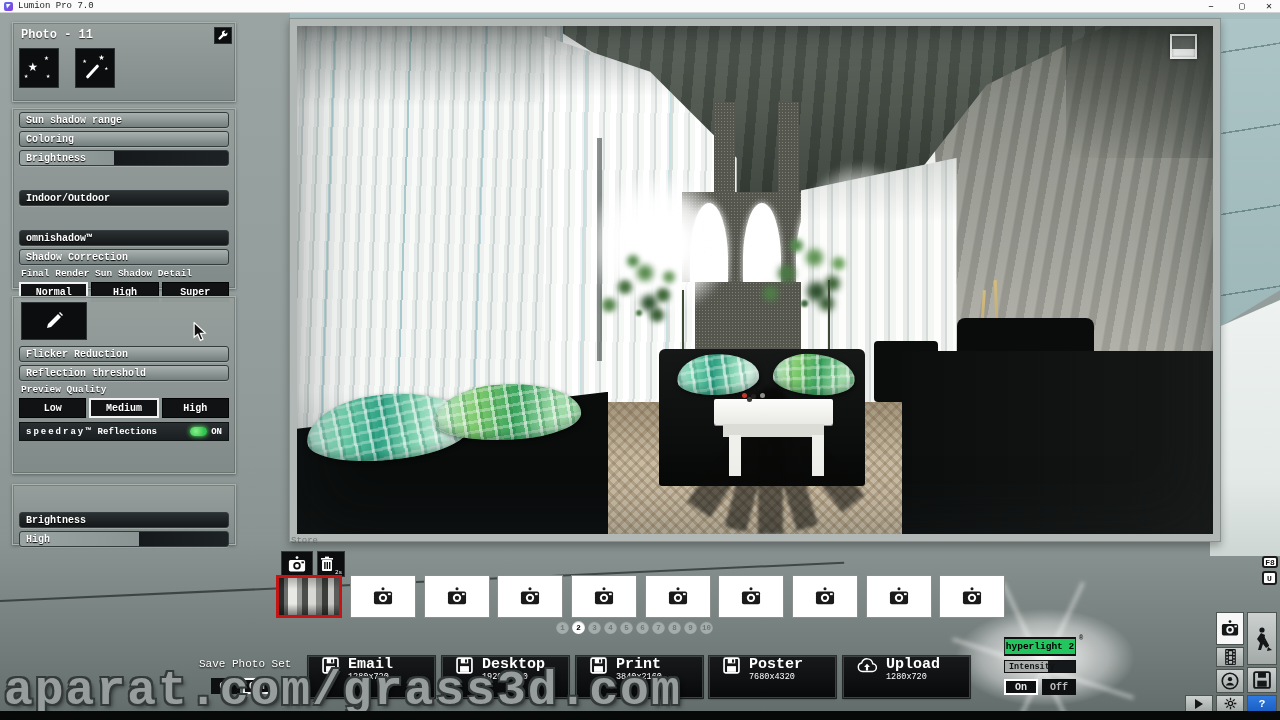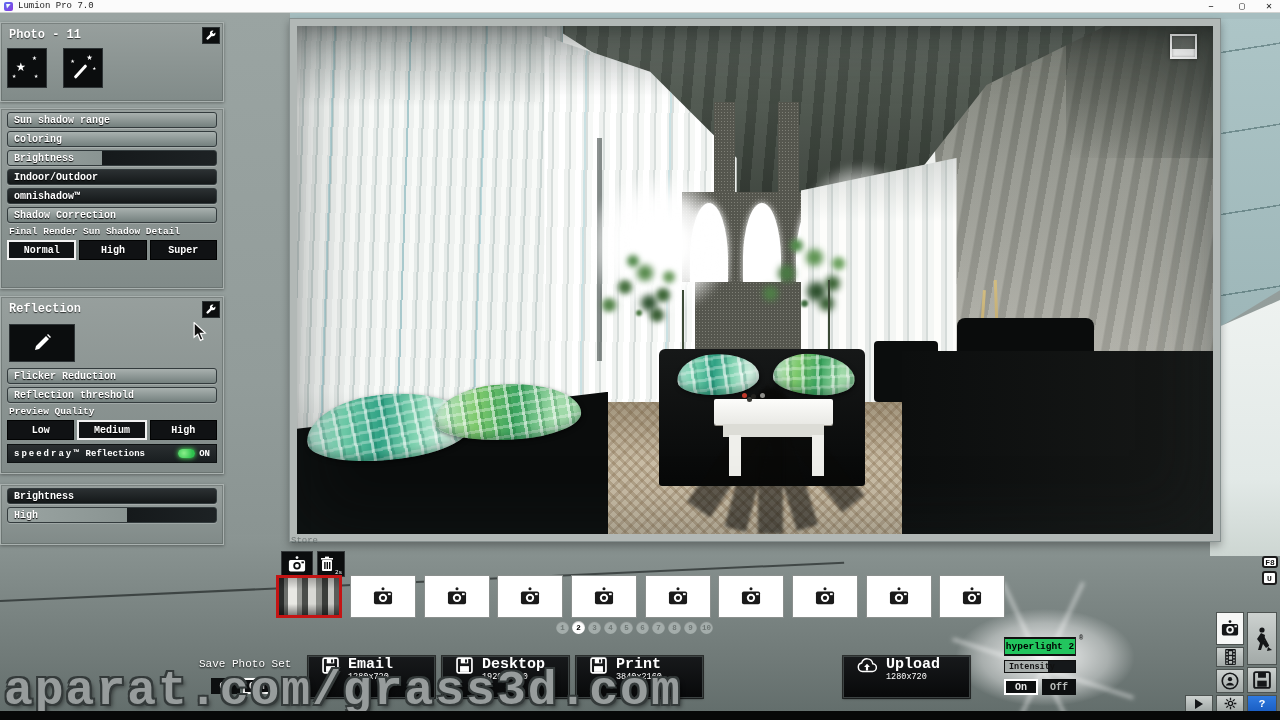--- a/index.html
+++ b/index.html
@@ -116,33 +116,33 @@
   .tbl-leg{width:1.3%;height:8%;background:#efefeb;top:80.6%;}
   .tbl-items{left:48.6%;top:72.3%;width:5px;height:5px;border-radius:50%;background:#c0392b;
       box-shadow:9px 1px 0 0 #23221f,18px 0 0 0 #8c8c88,5px 4px 0 0 #3a3a36;}
   .sc-frame-icon{right:1.8%;top:1.5%;width:27px;height:25px;border:2px solid #fff;
       box-shadow:0 0 4px rgba(0,0,0,.5),inset 0 0 3px rgba(0,0,0,.35);
       background:linear-gradient(180deg,rgba(255,255,255,.18) 0 60%,#fff 60%);}
   .sc-vig{left:0;top:0;width:100%;height:100%;pointer-events:none;
       box-shadow:inset 0 0 70px rgba(28,38,36,.38),inset 0 14px 26px -14px rgba(0,0,0,.45);}
 
   
-  .panel{position:absolute;left:0;width:224px;
+  .panel{position:absolute;left:12px;width:224px;
          background:linear-gradient(180deg,rgba(151,159,157,.96),rgba(128,138,136,.96));
          border:1px solid #a9b1af;box-shadow:inset 0 0 0 1px rgba(66,74,72,.35),0 1px 3px rgba(0,0,0,.35);z-index:20;}
   .panel-h{height:22px;display:flex;align-items:center;padding:2px 3px 0 8px;color:#fff;
            font-weight:bold;font-size:12px;text-shadow:0 1px 1px rgba(0,0,0,.7);}
   .wrench-btn{margin-left:auto;width:18px;height:17px;background:#0c0e0f;border:1px solid #2c3234;
               display:flex;align-items:center;justify-content:center;cursor:pointer;}
   .pbody{padding:3px 6px 0 6px;}
   .slider{position:relative;height:16px;border-radius:3px;margin-bottom:3px;display:flex;align-items:center;
           padding-left:6px;font-size:10px;font-weight:bold;color:#fff;text-shadow:0 1px 1px #000;
           border:1px solid #333b3d;box-shadow:0 1px 0 rgba(255,255,255,.2);cursor:ew-resize;}
   .slider--gray{background:linear-gradient(180deg,#a9b1af,#74807e);}
-  .slider--dark{background:linear-gradient(180deg,#2b3032,#141819);}
+  .slider--dark{background:linear-gradient(180deg,#2b3032,#141819);margin-top:24px;}
   .slider--split{background:linear-gradient(90deg,#9aa4a2 0,#8a9492 var(--split),#15191b var(--split),#1d2224 100%);}
   .mini-label{font-size:9.5px;font-weight:bold;color:#fff;text-shadow:0 1px 1px #000;margin:3px 0 3px 2px;}
   .optrow{display:flex;gap:3px;margin-bottom:6px;}
   .opt{flex:1;height:20px;background:#101214;border:1px solid #020303;color:#fff;font-size:10px;font-weight:bold;
        display:flex;align-items:center;justify-content:center;cursor:pointer;text-shadow:0 1px 1px #000;text-align:center;}
   .opt.selected{border:2px solid #f2f2f2;}
   .pic-btn{width:40px;height:40px;background:#0b0d0e;border:1px solid #2e3436;position:relative;
            display:inline-block;margin-right:6px;cursor:pointer;}
   .st{position:absolute;color:#fff;line-height:1;}
   .wandline{position:absolute;width:3px;height:17px;background:#fff;border-radius:1px;transform:rotate(42deg);}
@@ -343,28 +343,20 @@
       <div class="mini-label">Final Render Sun Shadow Detail</div>
       <div class="optrow">
         <div class="opt selected">Normal</div>
         <div class="opt">High</div>
         <div class="opt">Super</div>
       </div>
     </div>
   </div>
 
   <div class="panel" style="top:296px;height:178px;">
-    <div class="panel-h">
-      <span>Reflection</span>
-      <span class="wrench-btn">
-        <svg width="12" height="12" viewBox="0 0 16 16">
-            <path fill="#fff" d="M13.7 4.7a3.5 3.5 0 0 1-4.6 4.6L4.6 13.8a1.6 1.6 0 0 1-2.3-2.3l4.5-4.5a3.5 3.5 0 0 1 4.6-4.6L9.2 4.6l2.2 2.2z"></path>
-          </svg>
-      </span>
-    </div>
     <div class="pbody">
       <div class="edit-btn">
         <svg width="20" height="20" viewBox="0 0 20 20">
             <path fill="#fff" d="M3 17l1-4 10-10 3 3-10 10zM15 2l3 3 1-1-3-3z"></path>
           </svg>
       </div>
       <div class="slider slider--gray">
           <span>Flicker Reduction</span>
         </div>
       <div class="slider slider--gray">
@@ -551,20 +543,34 @@
         <svg width="17" height="17" viewBox="0 0 16 16">
           <rect x="1" y="1" width="14" height="14" rx="1.5" fill="none" stroke="#fff" stroke-width="1.6"></rect>
           <rect x="4.5" y="1.5" width="7" height="4.5" fill="#fff"></rect>
           <rect x="8.5" y="2.3" width="1.8" height="3" fill="#17191b"></rect>
           <rect x="3.8" y="8.6" width="8.4" height="5.4" fill="#fff"></rect>
         </svg>
       </span>
     <span class="txt">
         <div class="t1">Print</div>
         <div class="t2">3840x2160</div>
+      </span>
+  </div>
+  <div class="exp" style="left:709px;">
+    <span class="ic">
+        <svg width="17" height="17" viewBox="0 0 16 16">
+          <rect x="1" y="1" width="14" height="14" rx="1.5" fill="none" stroke="#fff" stroke-width="1.6"></rect>
+          <rect x="4.5" y="1.5" width="7" height="4.5" fill="#fff"></rect>
+          <rect x="8.5" y="2.3" width="1.8" height="3" fill="#17191b"></rect>
+          <rect x="3.8" y="8.6" width="8.4" height="5.4" fill="#fff"></rect>
+        </svg>
+      </span>
+    <span class="txt">
+        <div class="t1">Poster</div>
+        <div class="t2">7680x4320</div>
       </span>
   </div>
   <div class="exp" style="left:843px;">
     <span class="ic">
         <svg width="20" height="17" viewBox="0 0 22 18">
           <path d="M6 15.5a4.7 4.7 0 0 1-.8-9.3A6.2 6.2 0 0 1 17.3 7 4.2 4.2 0 0 1 16.8 15.5z" fill="none" stroke="#fff" stroke-width="1.6"></path>
           <path d="M11 7l3.2 3.6h-2v4h-2.4v-4h-2z" fill="#fff"></path>
         </svg>
       </span>
     <span class="txt">

